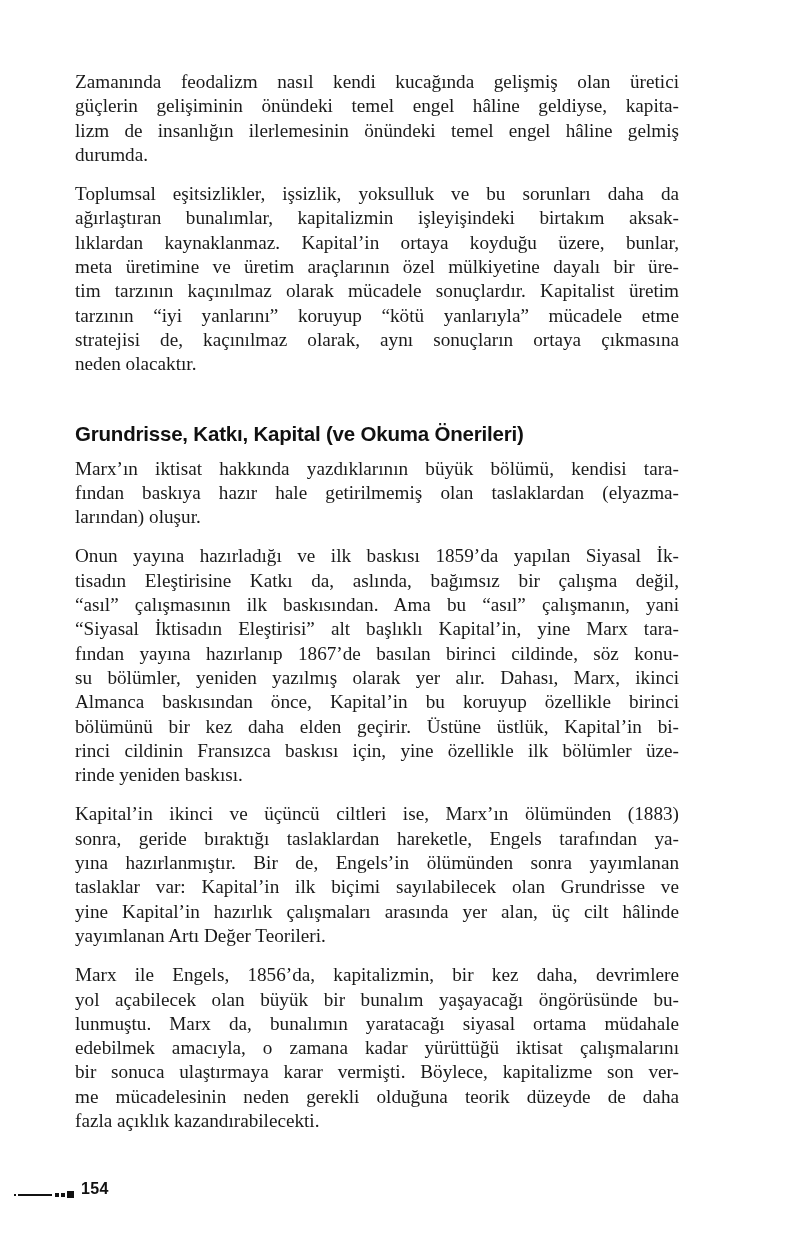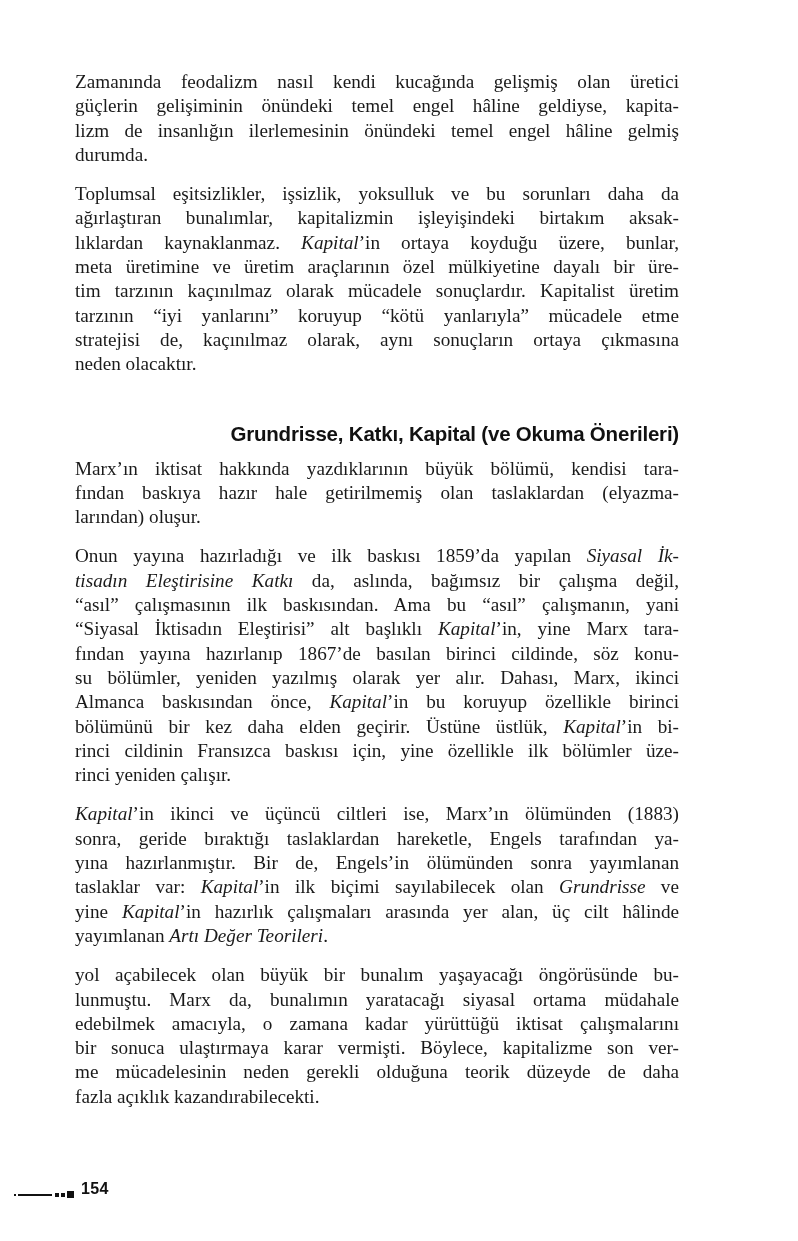--- a/index.html
+++ b/index.html
@@ -16,34 +16,33 @@
       display: block;
       font-size: 19.2px;
       line-height: 24.3px;
       height: 24.3px;
       white-space: nowrap;
       text-align: justify;
       text-align-last: justify;
       overflow: hidden;
     }
     .line.last { text-align-last: left; }
-    .line .seg.it { font-style: italic; }
+    .line .seg.it { }
     .gap-s { height: 15px; }
     .gap-heading-before { height: 44px; }
     .gap-heading-after { height: 10px; }
     .heading {
       font-family: "Liberation Sans", "DejaVu Sans", sans-serif;
       font-weight: bold;
       font-size: 20.5px;
       line-height: 26px;
       height: 26px;
       margin: 0;
       color: #111111;
       letter-spacing: -0.2px;
-      text-align: right;
     }
     .footer {
       position: absolute; left: 14px; top: 1178px; height: 20px;
       display: flex; align-items: flex-end;
     }
     .footer .ornament { display: flex; align-items: center; margin-right: 7px; }
     .footer .dot { width: 2px; height: 2px; background: #111; margin-right: 2px; }
     .footer .rule { width: 34px; height: 2px; background: #111; margin-right: 3px; }
     .footer .sq1 { width: 4px; height: 4px; background: #111; margin-right: 2px; }
     .footer .sq2 { width: 4px; height: 4px; background: #111; margin-right: 2px; }
@@ -89,33 +88,34 @@
       <p class="para">
         <span class="line"><span class="seg">Onun yayına hazırladığı ve ilk baskısı 1859’da yapılan </span><span class="seg it">Siyasal İk-</span></span>
         <span class="line"><span class="seg it">tisadın Eleştirisine Katkı</span><span class="seg"> da, aslında, bağımsız bir çalışma değil,</span></span>
         <span class="line"><span class="seg">“asıl” çalışmasının ilk baskısından. Ama bu “asıl” çalışmanın, yani</span></span>
         <span class="line"><span class="seg">“Siyasal İktisadın Eleştirisi” alt başlıklı </span><span class="seg it">Kapital</span><span class="seg">’in, yine Marx tara-</span></span>
         <span class="line"><span class="seg">fından yayına hazırlanıp 1867’de basılan birinci cildinde, söz konu-</span></span>
         <span class="line"><span class="seg">su bölümler, yeniden yazılmış olarak yer alır. Dahası, Marx, ikinci</span></span>
         <span class="line"><span class="seg">Almanca baskısından önce, </span><span class="seg it">Kapital</span><span class="seg">’in bu koruyup özellikle birinci</span></span>
         <span class="line"><span class="seg">bölümünü bir kez daha elden geçirir. Üstüne üstlük, </span><span class="seg it">Kapital</span><span class="seg">’in bi-</span></span>
         <span class="line"><span class="seg">rinci cildinin Fransızca baskısı için, yine özellikle ilk bölümler üze-</span></span>
-        <span class="line last"><span class="seg">rinci yeniden çalışır.</span></span>
+        <span class="line last"><span class="seg">rinde yeniden baskısı.</span></span>
       </p>
       <div class="gap-s"></div>
       <p class="para">
         <span class="line"><span class="seg it">Kapital</span><span class="seg">’in ikinci ve üçüncü ciltleri ise, Marx’ın ölümünden (1883)</span></span>
         <span class="line"><span class="seg">sonra, geride bıraktığı taslaklardan hareketle, Engels tarafından ya-</span></span>
         <span class="line"><span class="seg">yına hazırlanmıştır. Bir de, Engels’in ölümünden sonra yayımlanan</span></span>
         <span class="line"><span class="seg">taslaklar var: </span><span class="seg it">Kapital</span><span class="seg">’in ilk biçimi sayılabilecek olan </span><span class="seg it">Grundrisse</span><span class="seg"> ve</span></span>
         <span class="line"><span class="seg">yine </span><span class="seg it">Kapital</span><span class="seg">’in hazırlık çalışmaları arasında yer alan, üç cilt hâlinde</span></span>
         <span class="line last"><span class="seg">yayımlanan </span><span class="seg it">Artı Değer Teorileri</span><span class="seg">.</span></span>
       </p>
       <div class="gap-s"></div>
       <p class="para">
+        <span class="line"><span class="seg">Marx ile Engels, 1856’da, kapitalizmin, bir kez daha, devrimlere</span></span>
         <span class="line"><span class="seg">yol açabilecek olan büyük bir bunalım yaşayacağı öngörüsünde bu-</span></span>
         <span class="line"><span class="seg">lunmuştu. Marx da, bunalımın yaratacağı siyasal ortama müdahale</span></span>
         <span class="line"><span class="seg">edebilmek amacıyla, o zamana kadar yürüttüğü iktisat çalışmalarını</span></span>
         <span class="line"><span class="seg">bir sonuca ulaştırmaya karar vermişti. Böylece, kapitalizme son ver-</span></span>
         <span class="line"><span class="seg">me mücadelesinin neden gerekli olduğuna teorik düzeyde de daha</span></span>
         <span class="line last"><span class="seg">fazla açıklık kazandırabilecekti.</span></span>
       </p>
     </div>
 </div>
 

